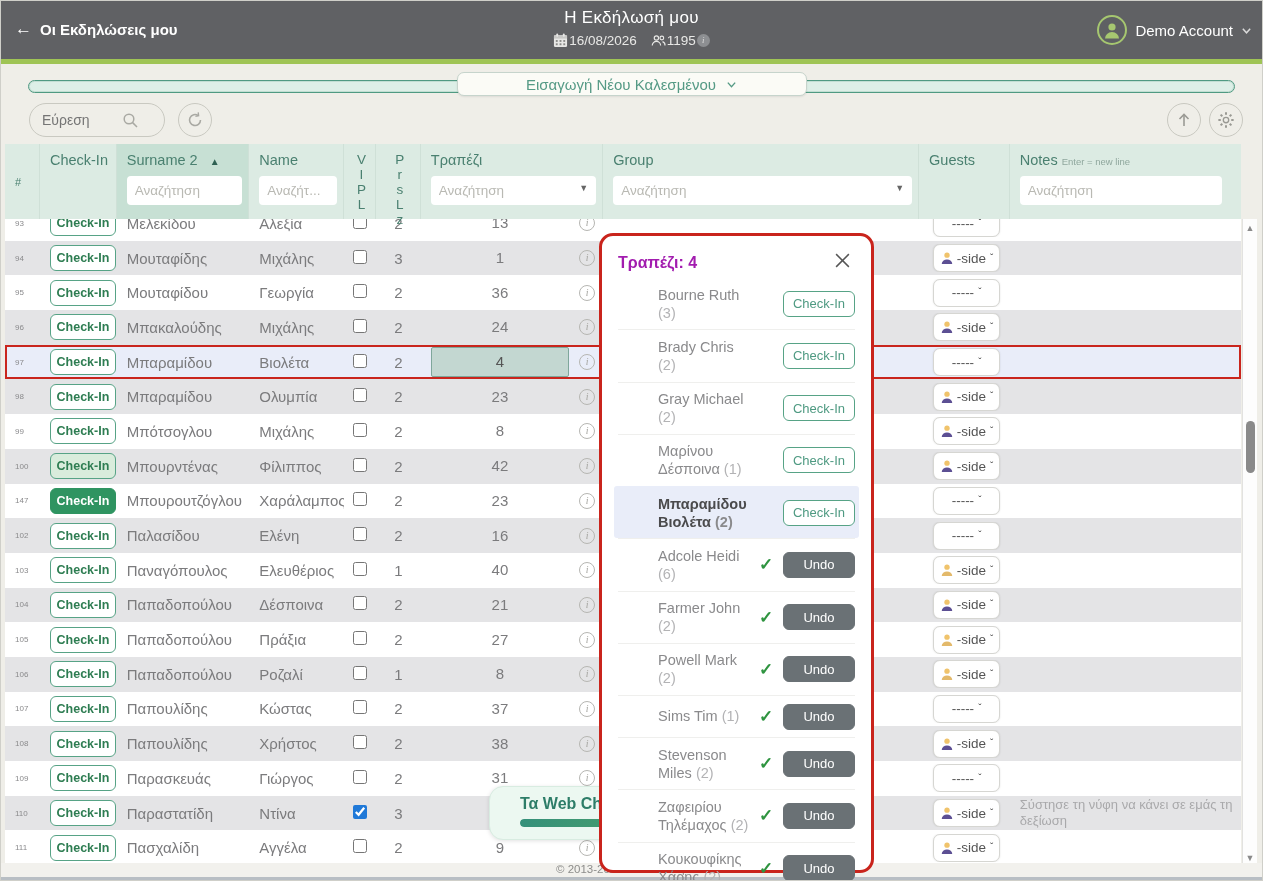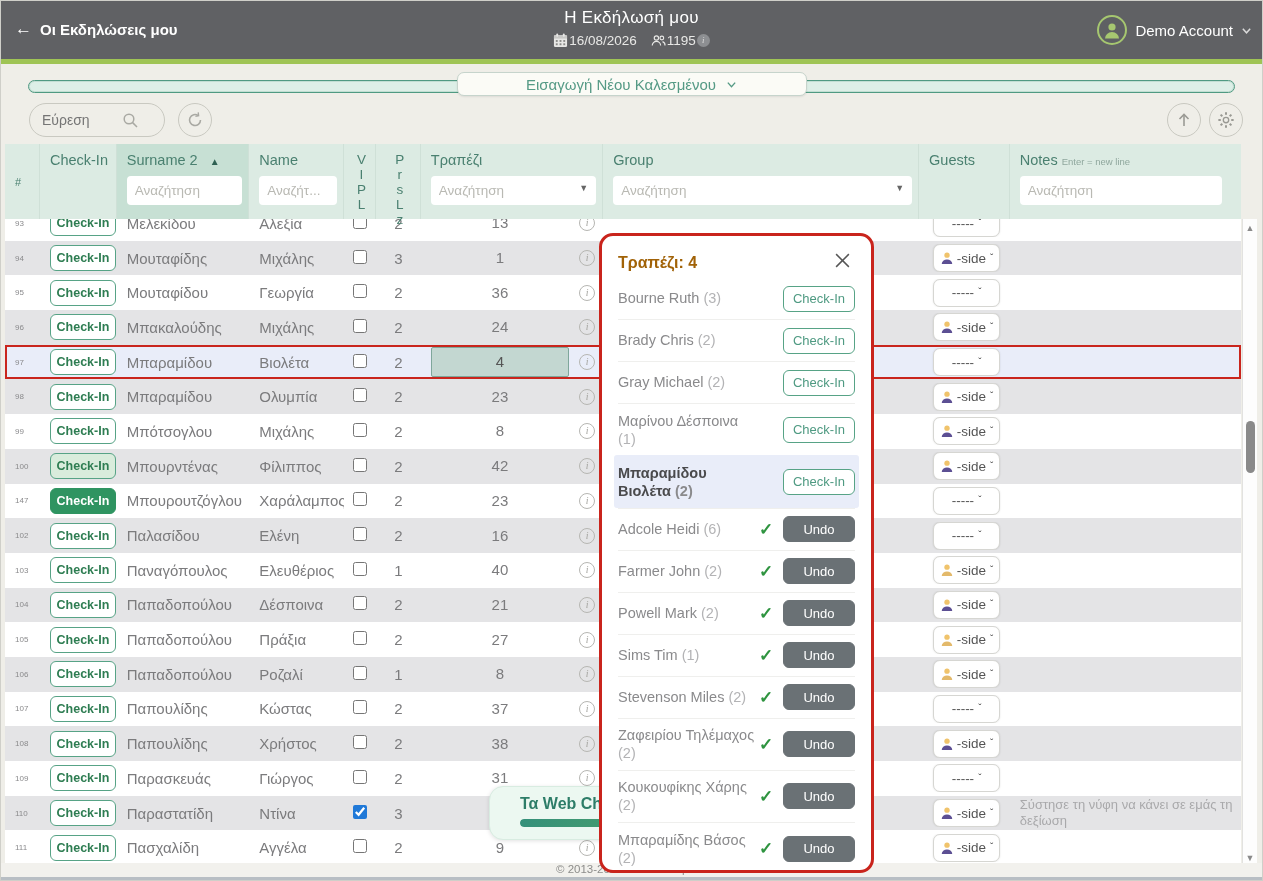--- a/index.html
+++ b/index.html
@@ -64,27 +64,27 @@
   .c.notes { font-size:13px; color:#a9a9ab; white-space:normal; line-height:1.2; }
 
   
   .sbar { position:absolute; top:218px; left:1241px; width:15px; height:648px; background:#fdfdfd; border-left:1px solid #e2e2e0; z-index:7; }
   .sb-arr { position:absolute; left:0; right:0; text-align:center; color:#8a8a8a; font-size:9px; cursor:pointer; }
   .sb-thumb { position:absolute; left:3px; width:9px; top:202px; height:52px; background:#8a8a8a; border-radius:5px; cursor:pointer; }
 
   
   .modal { position:absolute; left:598px; top:232px; width:275px; height:640px; background:#fff; border:3px solid #c9241c; border-radius:14px; z-index:30; padding:12px 16px 10px 16px; display:flex; flex-direction:column; }
   .m-head { display:flex; justify-content:space-between; align-items:flex-start; margin-bottom:2px; }
-  .m-title { font-size:16px; font-weight:bold; color:#a16207; padding-top:6px; }
+  .m-title { font-size:16px; font-weight:bold; color:#a21caf; padding-top:6px; }
   .m-close { background:none; border:none; cursor:pointer; padding:4px; }
   .m-list { flex:1; display:flex; flex-direction:column; }
   .mrow { display:flex; align-items:center; padding:7.5px 0; border-top:1px solid #efefed; min-height:39px; }
   .mrow:first-child { border-top:none; }
   .mrow.hl { background:#e9edf9; border-radius:3px; border-top-color:transparent; padding-left:4px; margin-left:-4px; padding-right:4px; margin-right:-4px; }
-  .mname { flex:1; font-size:14.5px; color:#8a8a8c; line-height:1.25; padding-right:4px; white-space:normal; }
+  .mname { flex:1; font-size:14.5px; color:#8a8a8c; line-height:1.25; padding-right:4px; white-space:normal;margin-left:40px; }
   .mrow.hl .mname { color:#4a4a4c; font-weight:bold; }
   .mcount { color:#b3b3b5; font-weight:normal; }
   .mrow.hl .mcount { color:#8a8a8c; font-weight:bold; }
   .mcheck { width:24px; color:#2f9440; font-size:17px; font-weight:bold; }
   .mbtn { width:72px; height:26px; border-radius:6px; font-size:13px; cursor:pointer; font-family:"Liberation Sans", sans-serif; }
   .mbtn.ckn { background:#fff; border:1px solid #57a386; color:#4f9a82; }
   .mbtn.undo { background:#6a7175; border:1px solid #6a7175; color:#fff; }
 
   
   .toast { position:absolute; left:488px; top:785px; width:200px; height:54px; background:#ecf8f1; border:1px solid #d8ece1; border-radius:14px; z-index:20; padding:8px 12px 0 30px; box-shadow:0 1px 4px rgba(0,0,0,.12); }

